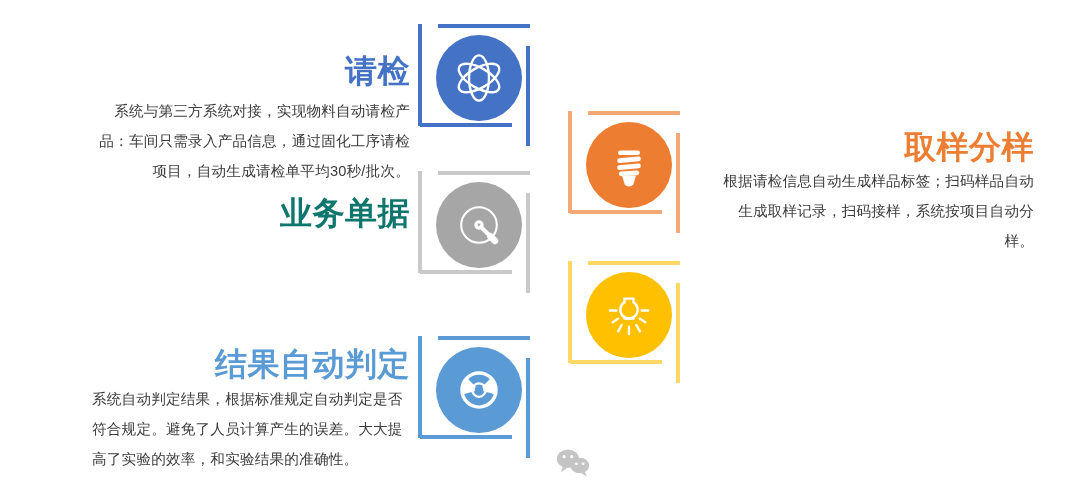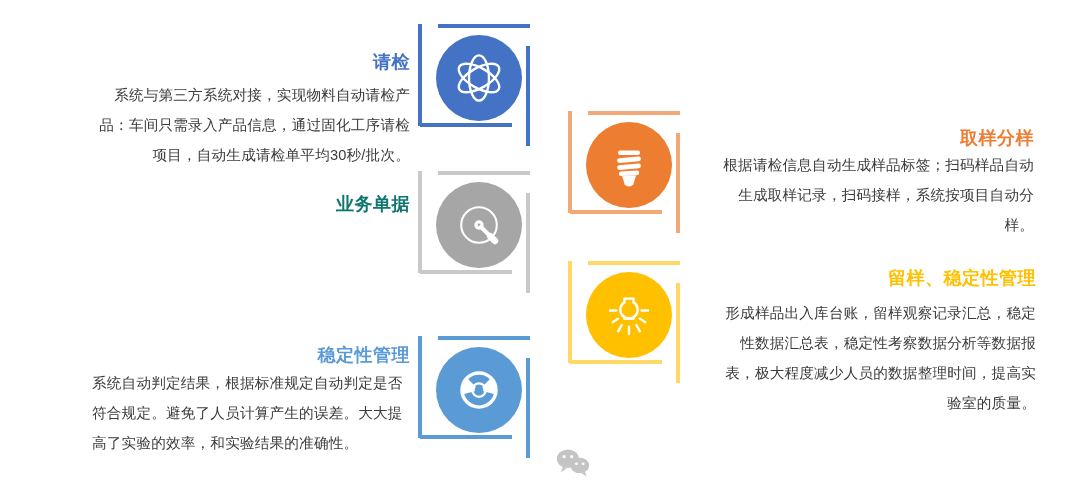--- a/index.html
+++ b/index.html
@@ -21,21 +21,21 @@
     position: absolute;
     inset: 0;
     width: 1080px;
     height: 498px;
   }
 
   
   .block { position: absolute; }
 
   .heading {
-    font-size: 18px;
+    font-size: 32px;
     font-weight: 700;
     line-height: 1.2;
     letter-spacing: 0.5px;
     white-space: nowrap;
   }
   .body-text {
     font-size: 14.6px;
     line-height: 30px;
     color: #3b3b3b;
     letter-spacing: 0.2px;
@@ -103,21 +103,21 @@
   <div class="block left-block" style="left:92px; top:52px; width:318px;">
     <div class="heading" style="color:#4472C4;">请检</div>
     <div class="body-text" style="margin-top:6px;text-align:right;">系统与第三方系统对接，实现物料自动请检产品：车间只需录入产品信息，通过固化工序请检项目，自动生成请检单平均30秒/批次。</div>
   </div>
 
   <div class="block left-block" style="left:92px; top:194px; width:318px;">
     <div class="heading" style="color:#0f766e;">业务单据</div>
   </div>
 
   <div class="block left-block" style="left:92px; top:345px; width:318px;">
-    <div class="heading" style="color:#5B9BD5;">稳定性管理</div>
+    <div class="heading" style="color:#5B9BD5;">结果自动判定</div>
     <div class="body-text" style="margin-top:1px;">系统自动判定结果，根据标准规定自动判定是否符合规定。避免了人员计算产生的误差。大大提高了实验的效率，和实验结果的准确性。</div>
   </div>
 
   <div class="icon-tile" style="left:418px; top:16px;">
     <div class="frame-seg frame-left" style="background:#4472C4;"></div>
     <div class="frame-seg frame-top" style="background:#4472C4;"></div>
     <div class="frame-seg frame-right" style="background:#4472C4;"></div>
     <div class="frame-seg frame-bottom" style="background:#4472C4;"></div>
     <div class="icon-circle" style="background:#4472C4;">
       <svg width="58" height="58" viewBox="0 0 64 64" fill="none" stroke="#ffffff" stroke-width="2.6">
@@ -204,24 +204,20 @@
         </g>
       </svg>
     </div>
   </div>
 
   <div class="block right-block" style="left:716px; top:128px; width:318px;">
     <div class="heading" style="color:#ED7D31;">取样分样</div>
     <div class="body-text" style="">根据请检信息自动生成样品标签；扫码样品自动生成取样记录，扫码接样，系统按项目自动分样。</div>
   </div>
 
-  <div class="block right-block" style="left:716px; top:268px; width:320px;">
-    <div class="heading" style="color:#FFC000;">留样、稳定性管理</div>
-    <div class="body-text" style="margin-top:8px;">形成样品出入库台账，留样观察记录汇总，稳定性数据汇总表，稳定性考察数据分析等数据报表，极大程度减少人员的数据整理时间，提高实验室的质量。</div>
-  </div>
 
   <div class="watermark" style="left:556px; top:448px;">
     <span class="wm-icon">
       <svg width="34" height="30" viewBox="0 0 40 34" fill="#c4c4c4">
         <ellipse cx="14" cy="12" rx="13" ry="11"></ellipse>
         <path d="M8 21 L6 28 L13 23 Z"></path>
         <circle cx="9.5" cy="9.5" r="1.9" fill="#ffffff"></circle>
         <circle cx="18.5" cy="9.5" r="1.9" fill="#ffffff"></circle>
         <ellipse cx="28" cy="20" rx="11" ry="9.2"></ellipse>
         <path d="M34 27 L36 33 L30 29 Z"></path>

